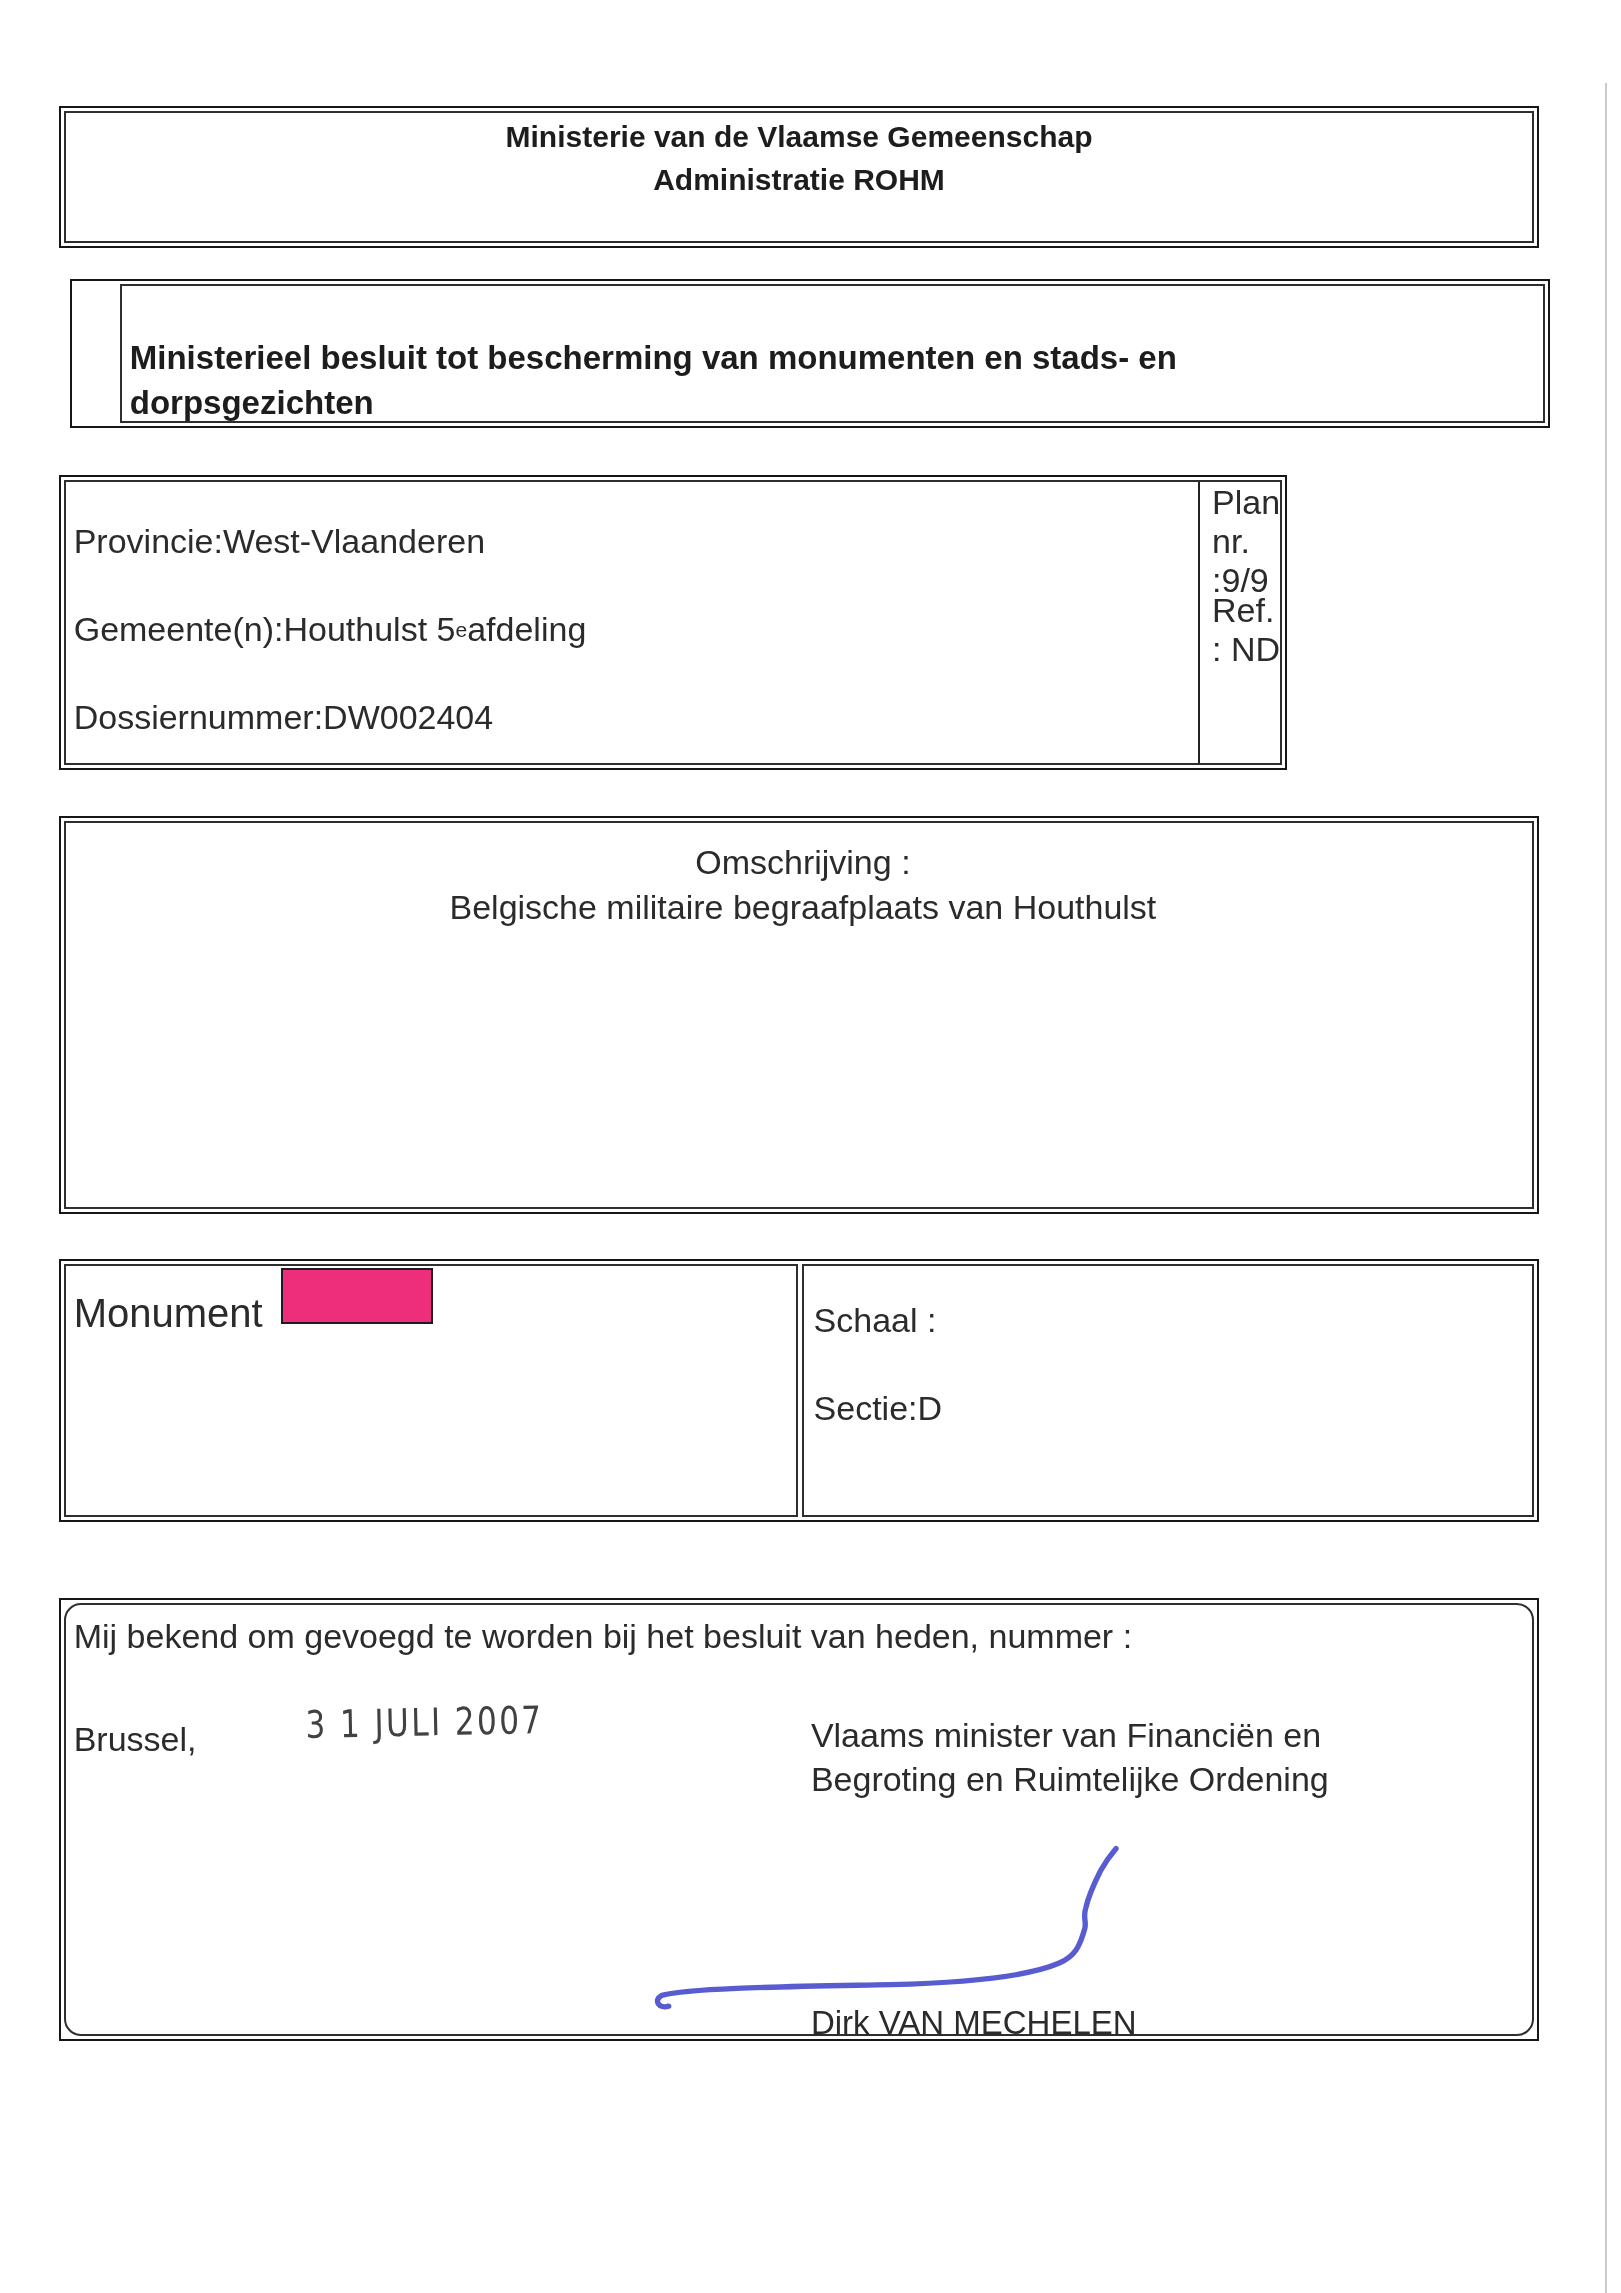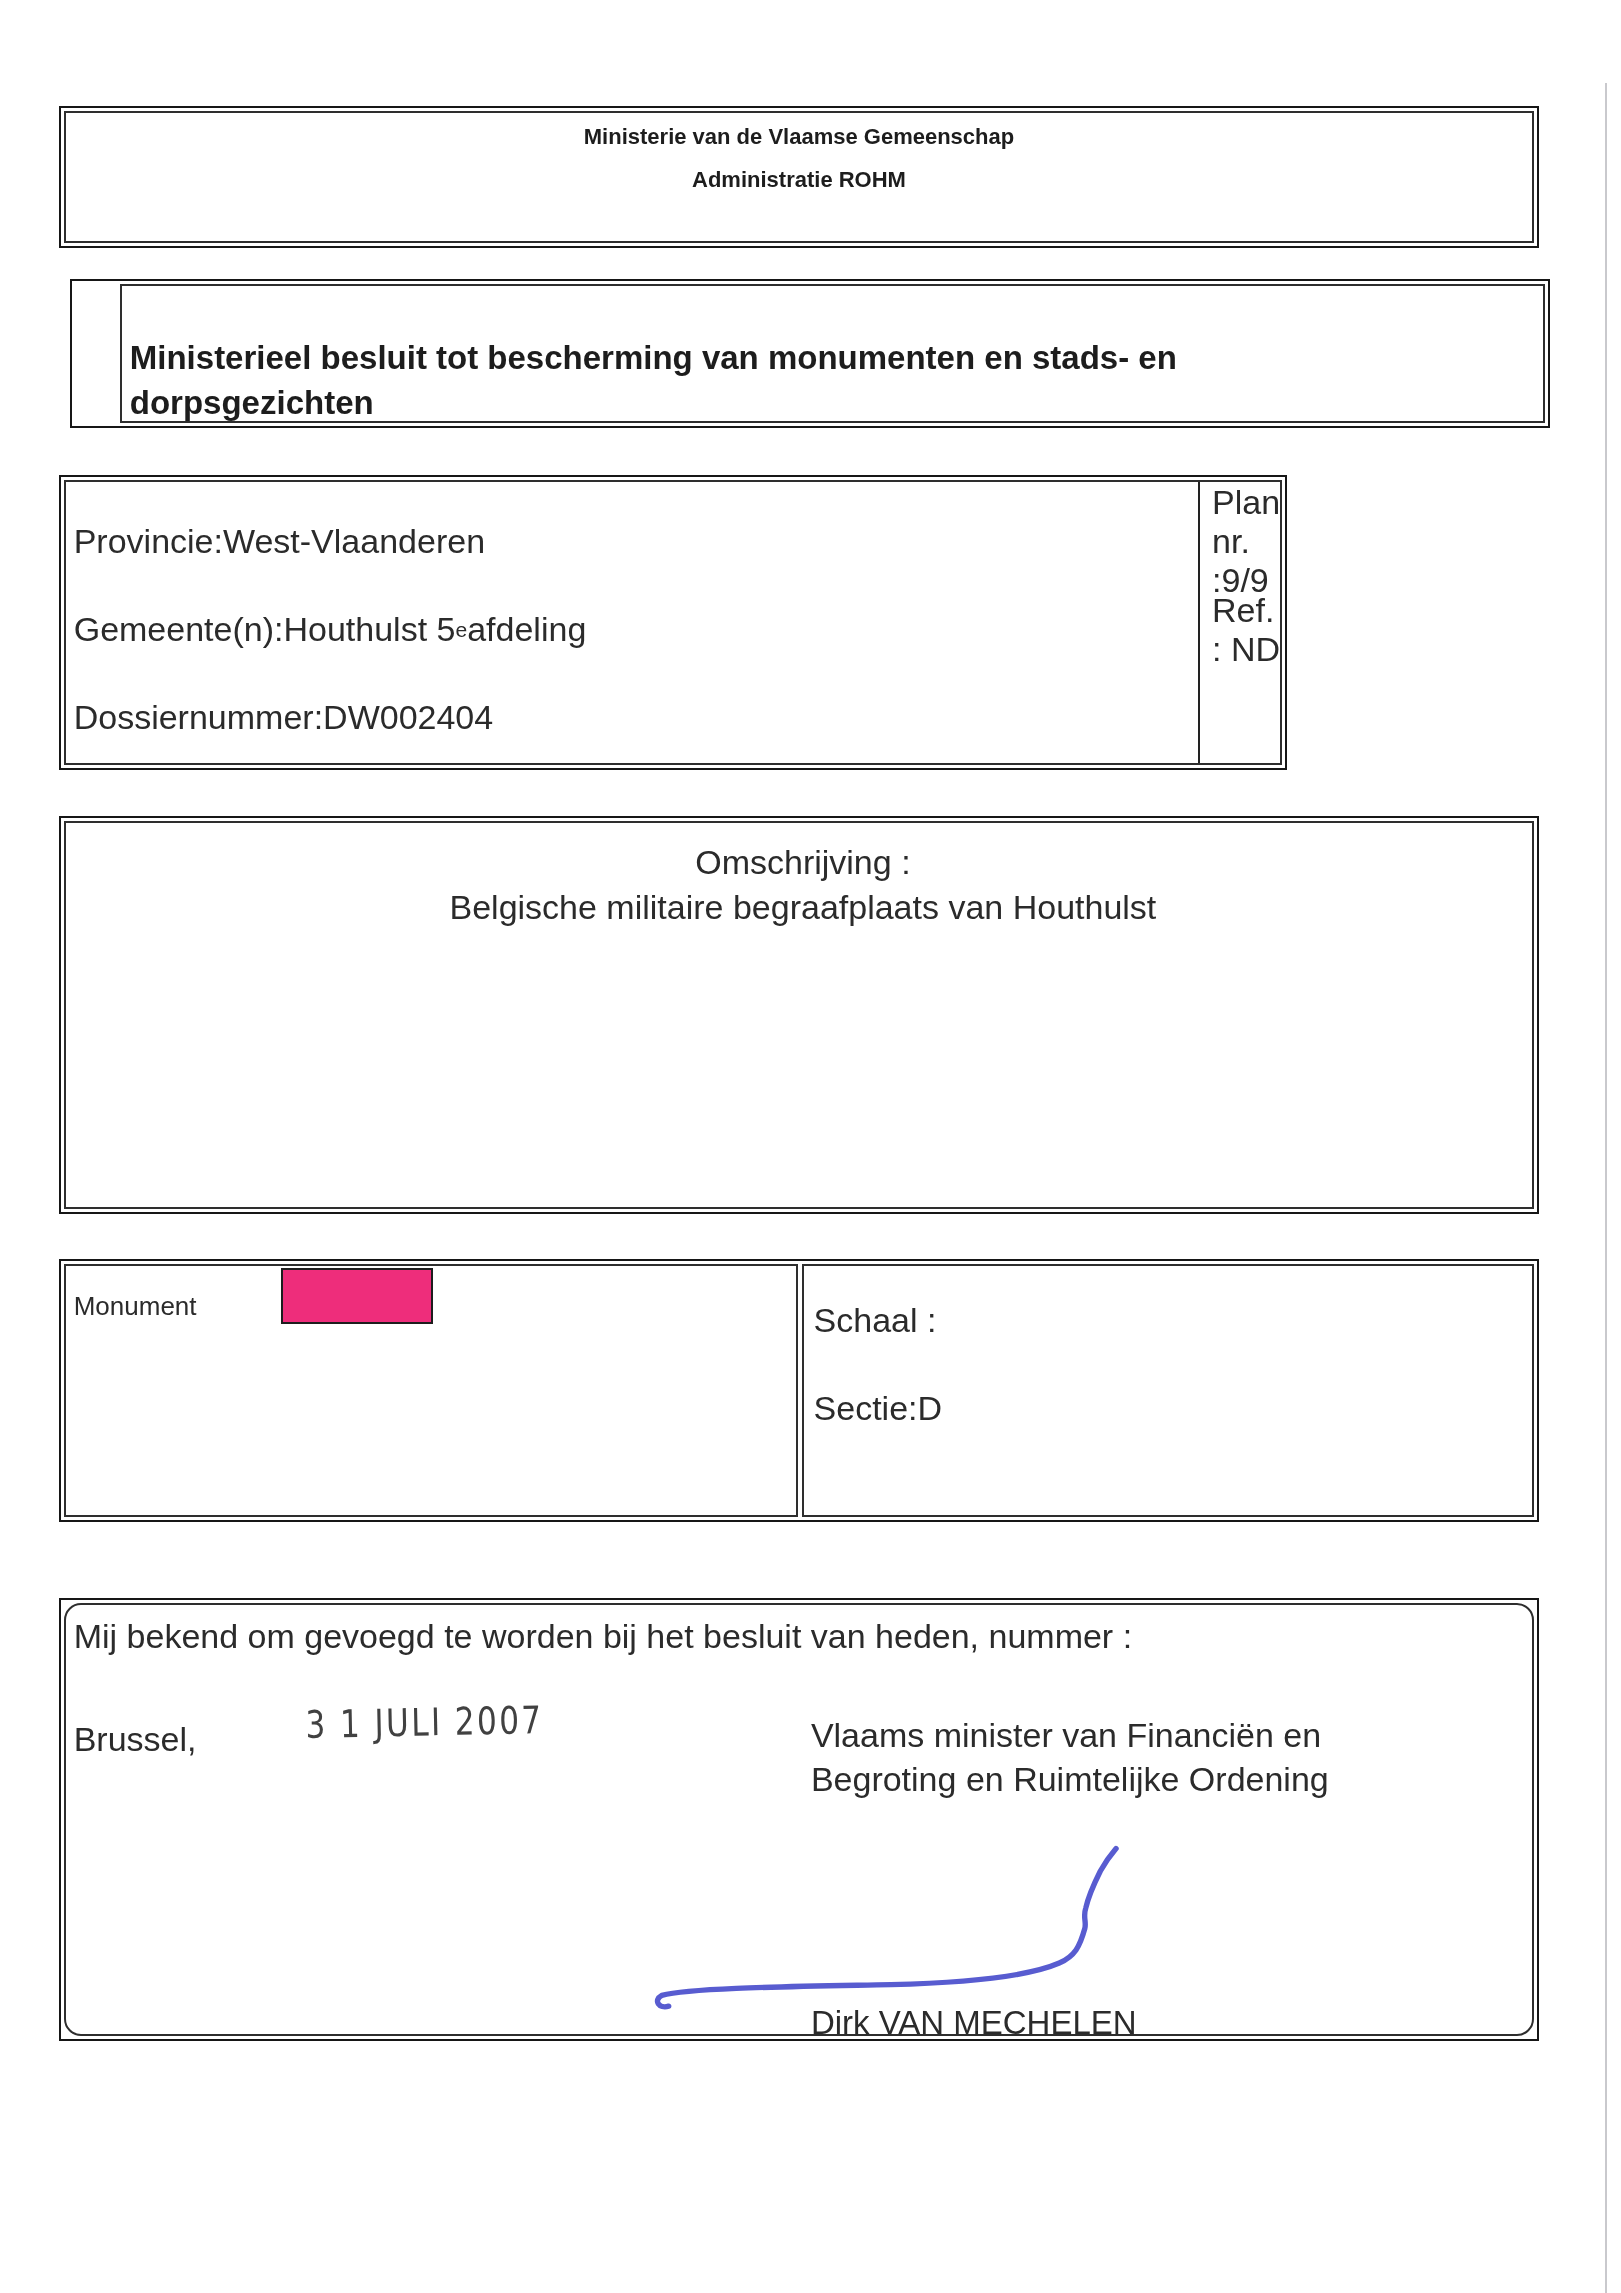--- a/index.html
+++ b/index.html
@@ -30,21 +30,21 @@
   .b1 { left: 59px; top: 106px;  width: 1480px; height: 142px; }
   .b2 { left: 70px; top: 279px;  width: 1480px; height: 149px; padding-left: 48px; }
   .b3 { left: 59px; top: 475px;  width: 1228px; height: 295px; }
   .b4 { left: 59px; top: 816px;  width: 1480px; height: 398px; text-align: center; }
   .b5 { left: 59px; top: 1259px; width: 1480px; height: 263px; }
   .b6 { left: 59px; top: 1598px; width: 1480px; height: 443px; }
 
   .hdr-center {
     text-align: center;
     font-weight: bold;
-    font-size: 22px;
+    font-size: 30px;
     line-height: 43px;
     color: #1d1d1d;
     padding-top: 2px;
   }
   .title-text {
     font-weight: bold;
     font-size: 33px;
     line-height: 45px;
     color: #1d1d1d;
     padding: 49px 0 0 7.8px;
@@ -53,21 +53,21 @@
   .cells { display: flex; height: 100%; }
   .cell-left { width: 1149px; padding: 15.7px 0 0 7.8px; box-sizing: border-box; }
   .cell-right { flex: 1; border-left: 2.9px solid #222222; padding: 15.7px 0 0 11.8px; box-sizing: border-box; }
   .frow { height: 88px; display: flex; align-items: center; font-size: 34px; }
   sup.exp { font-size: 0.62em; vertical-align: super; line-height: 0; }
 
   .omschrijving { padding: 16.7px 0 0 7.8px; font-size: 34px; line-height: 45px; }
 
   .panes { display: flex; height: 100%; gap: 3.9px; }
   .pane { border: 2px solid #2e2e2e; box-sizing: border-box; position: relative; background: #fff; }
-  .pane-left { width: 734px; padding: 25.5px 0 0 7.8px; font-size: 26px; }
+  .pane-left { width: 734px; padding: 25.5px 0 0 7.8px; font-size: 40px; }
   .pane-right { flex: 1; padding: 35px 0 0 9.8px; box-sizing: border-box; }
   .pane-right .frow { height: 88px; align-items: flex-start; }
   .swatch {
     position: absolute;
     left: 220px; top: 6.9px;
     width: 148px; height: 52px;
     border: 2px solid #1d1d1d;
     z-index: 2;
   }
 

